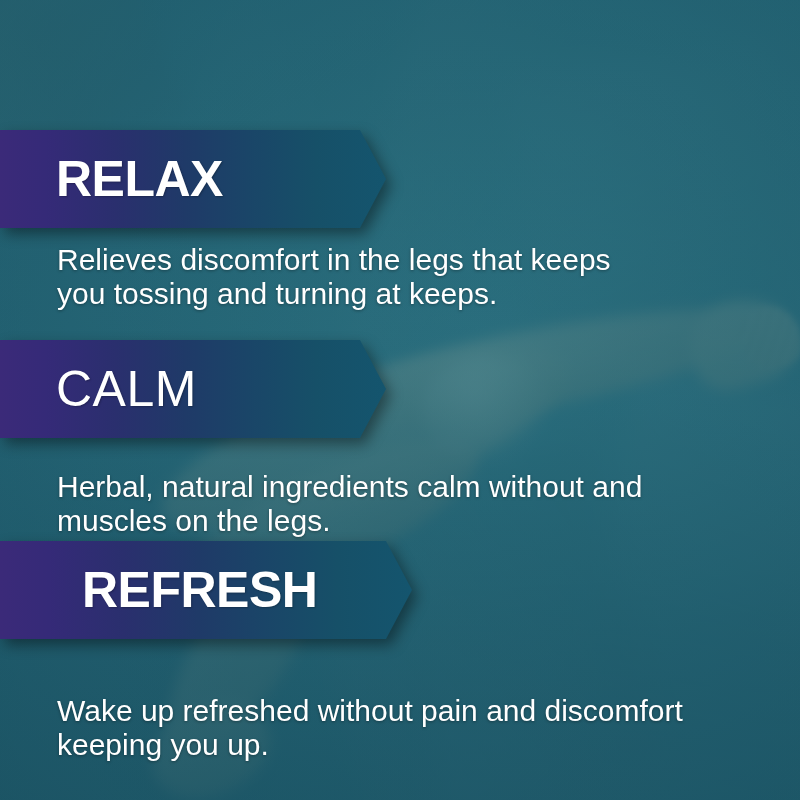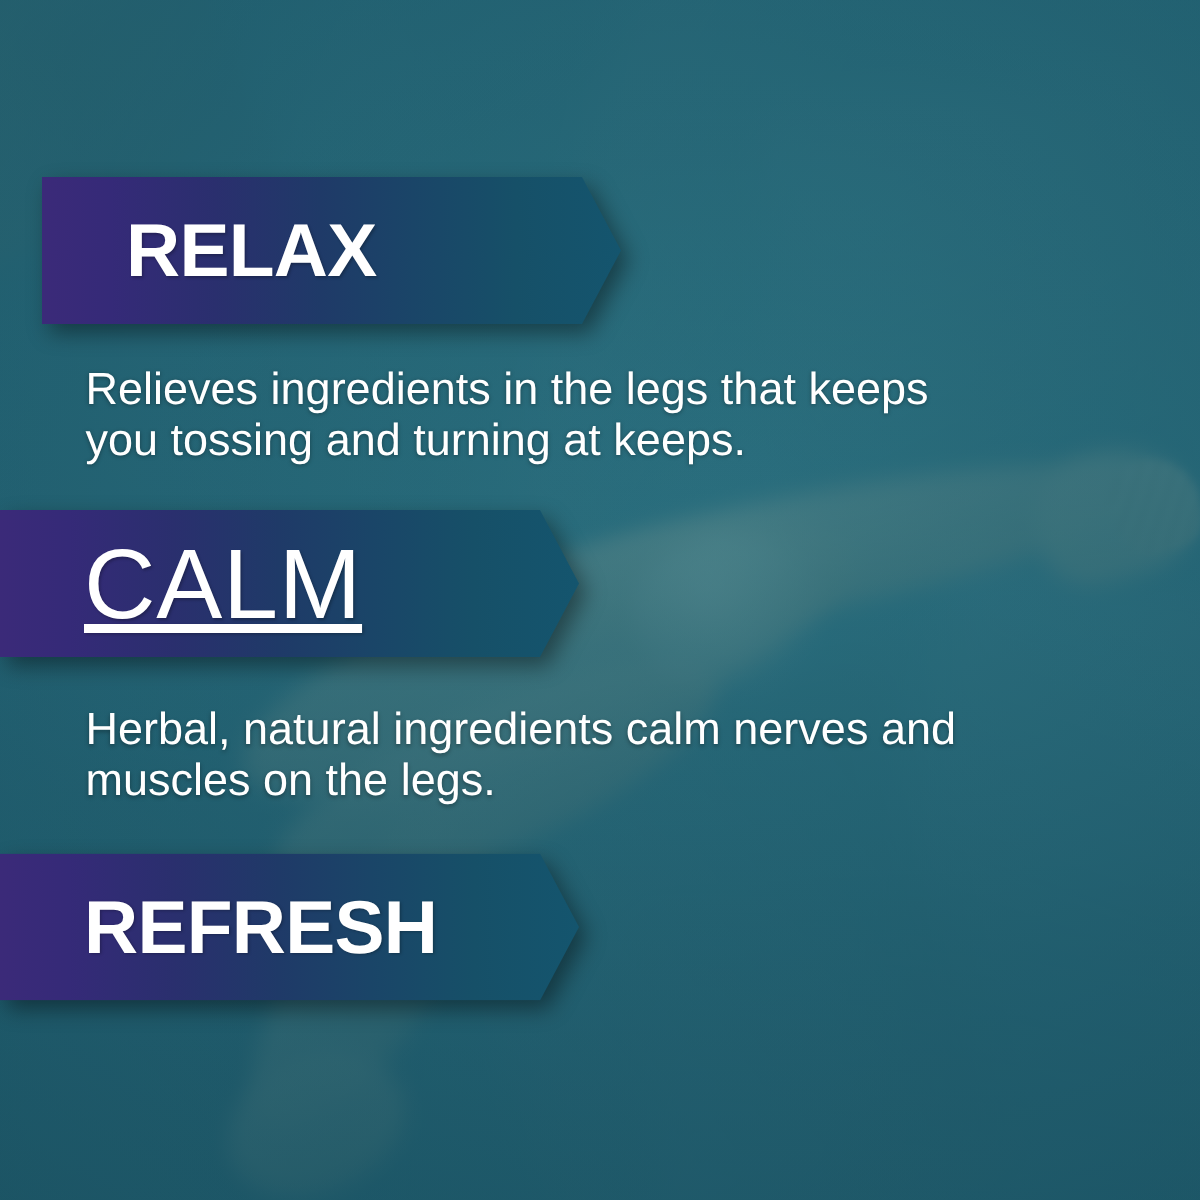--- a/index.html
+++ b/index.html
@@ -175,28 +175,27 @@
     white-space: nowrap;
     text-shadow: 1px 1px 2px rgba(0,0,0,.25);
   }
   .banner.heavy .label {
     font-weight: 700;
     font-size: 50px;
     letter-spacing: -0.5px;
   }
   .banner.light .label {
     font-weight: 400;
-    font-size: 66px;
+    font-size: 50px;
     letter-spacing: 0.5px;
-    text-decoration: underline;
-  }
-
-  #banner-relax   { top: 118px; width: 386px; margin-left: 28px; }
+  }
+
+  #banner-relax   { top: 130px; width: 386px; }
   #banner-calm    { top: 340px; width: 386px; }
-  #banner-refresh { top: 569px; width: 386px; }
+  #banner-refresh { top: 541px; width: 386px; padding-left: 26px; }
 
   
   .copy {
     position: absolute;
     left: 57px;
     width: 700px;
     color: #ffffff;
     font-size: 30px;
     line-height: 34px;
     font-weight: 400;
@@ -236,31 +235,35 @@
 
     <div class="teal-tint"></div>
     <div class="teal-wash"></div>
   </div>
 
   <div class="banner heavy" id="banner-relax">
     <div class="shape"></div>
     <div class="label">RELAX</div>
   </div>
   <div class="copy" id="copy-relax">
-    <span>Relieves ingredients in the legs that keeps</span>
+    <span>Relieves discomfort in the legs that keeps</span>
     <span>you tossing and turning at keeps.</span>
   </div>
 
   <div class="banner light" id="banner-calm">
     <div class="shape"></div>
     <div class="label">CALM</div>
   </div>
   <div class="copy" id="copy-calm">
-    <span>Herbal, natural ingredients calm nerves and</span>
+    <span>Herbal, natural ingredients calm without and</span>
     <span>muscles on the legs.</span>
   </div>
 
   <div class="banner heavy" id="banner-refresh">
     <div class="shape"></div>
     <div class="label">REFRESH</div>
   </div>
+  <div class="copy" id="copy-refresh">
+    <span>Wake up refreshed without pain and discomfort</span>
+    <span>keeping you up.</span>
+  </div>
 
 </div>
 
 </body></html>

